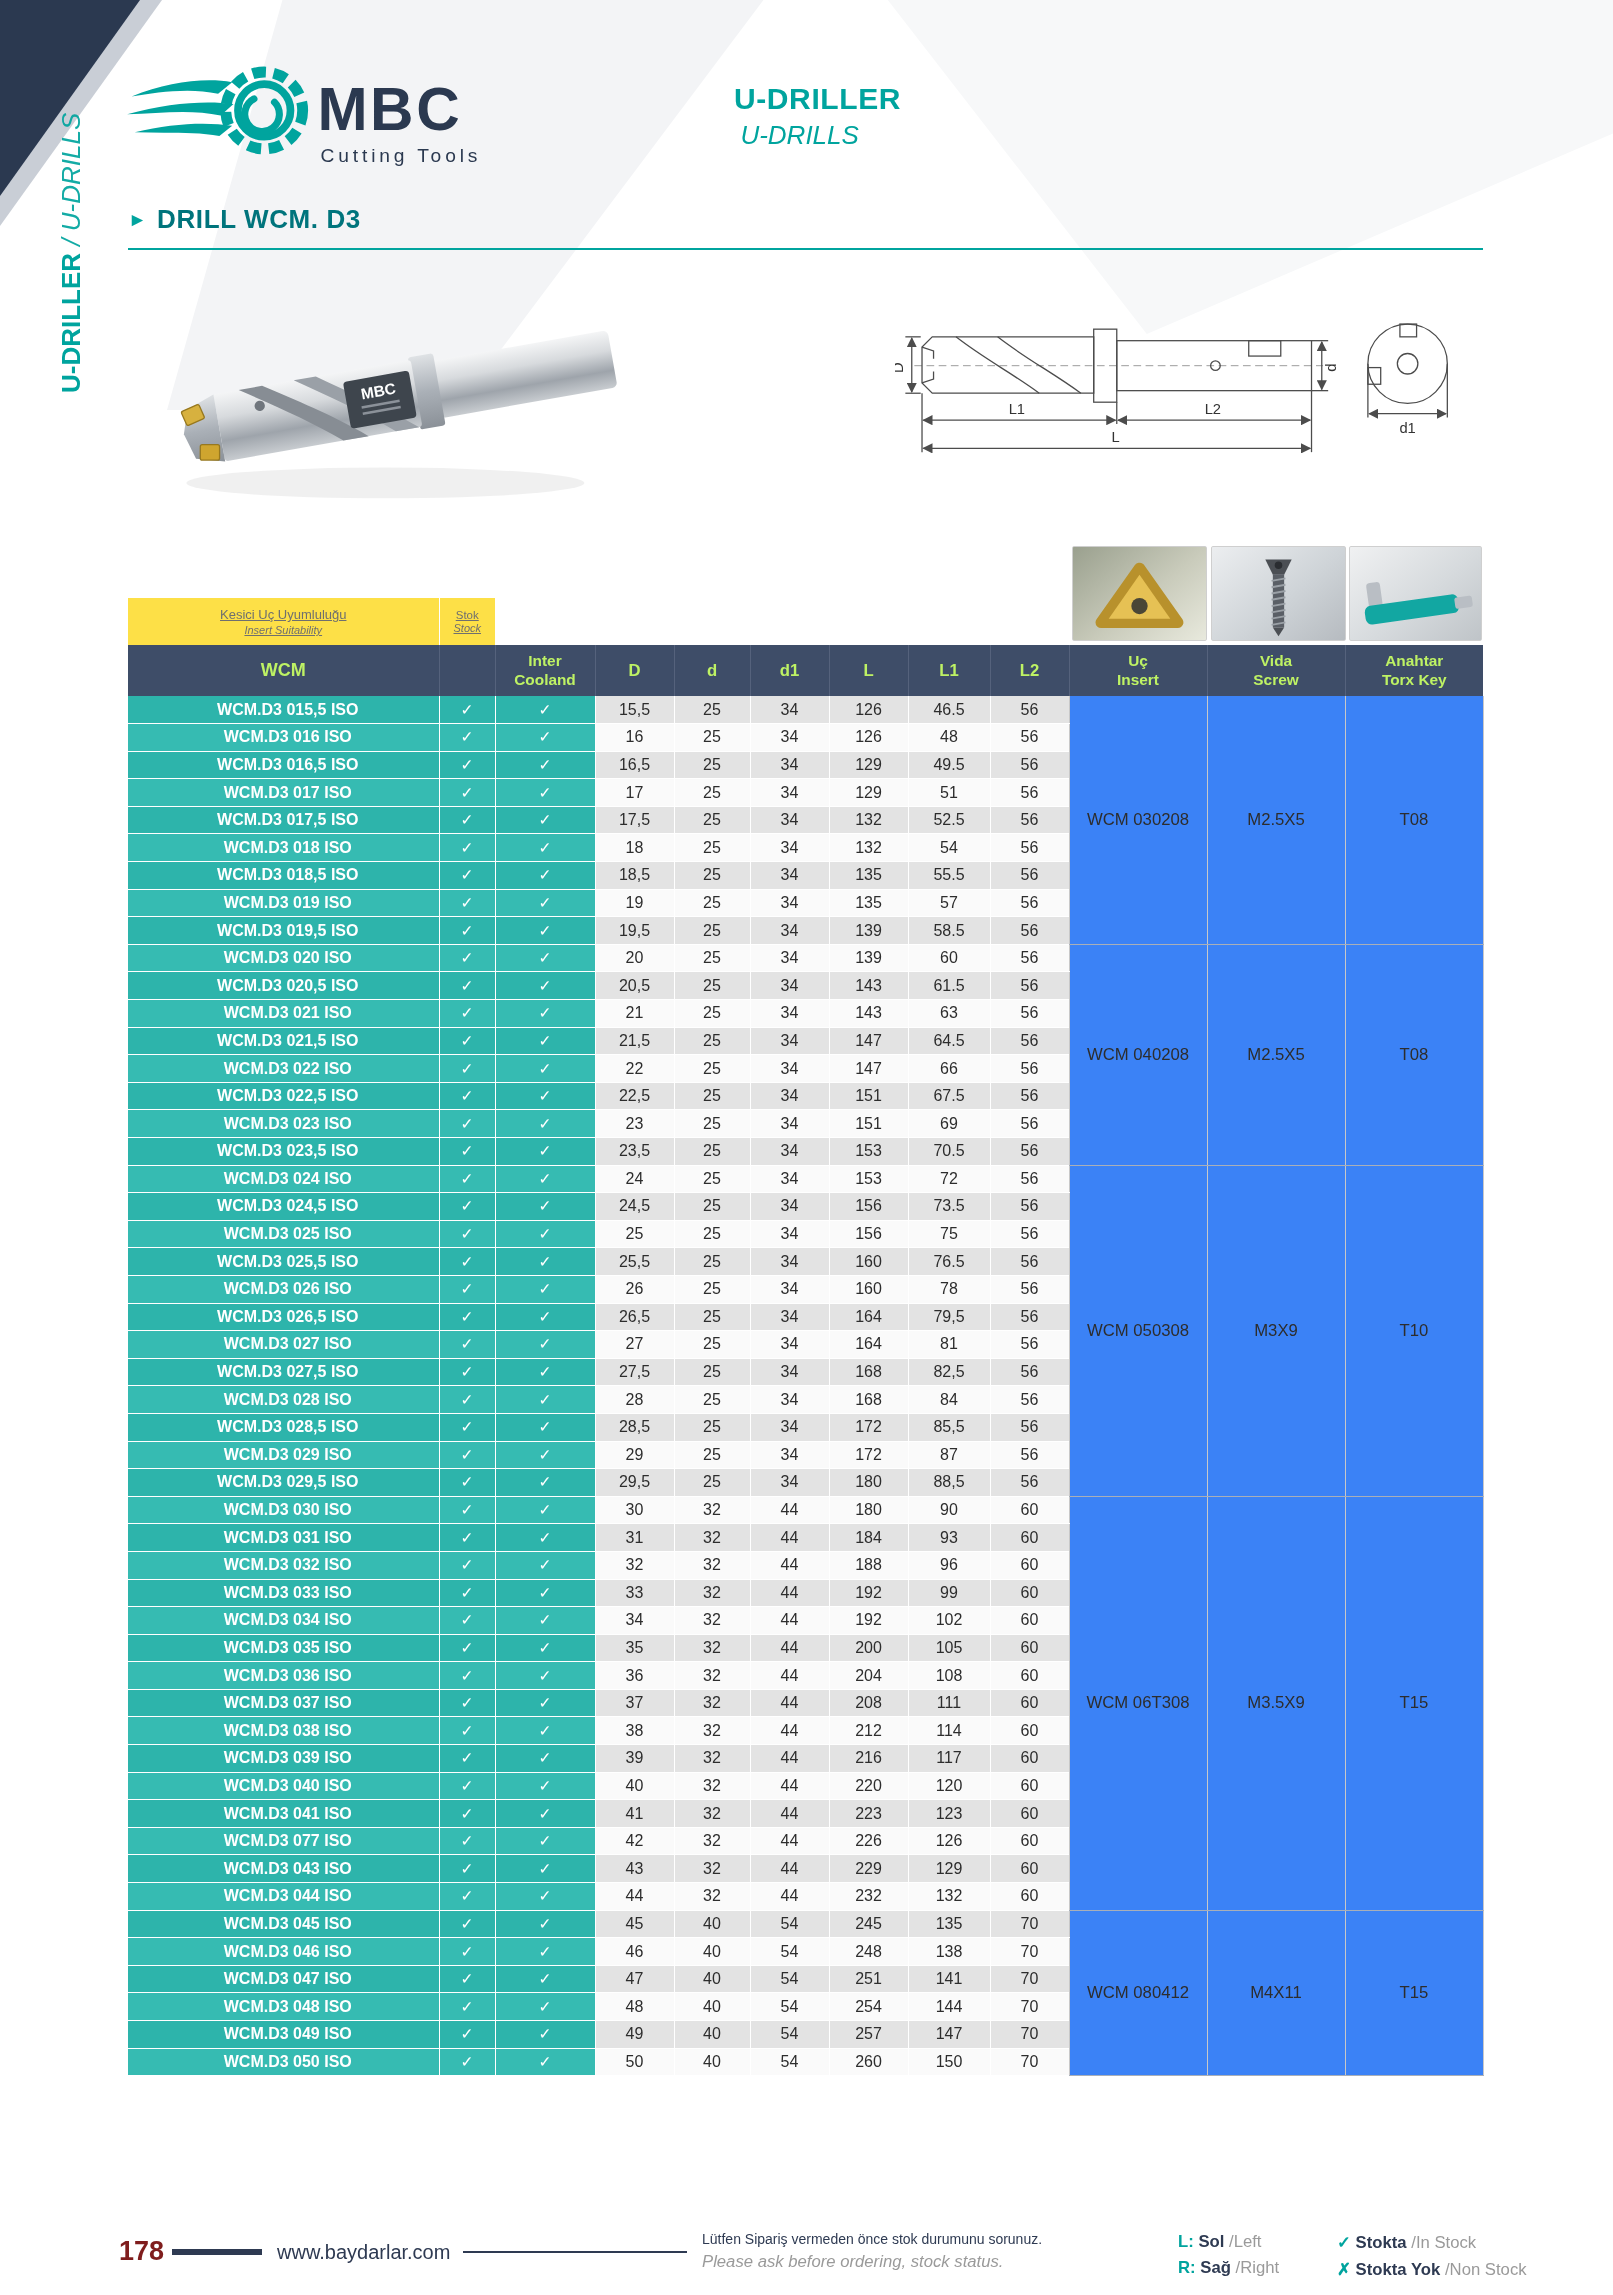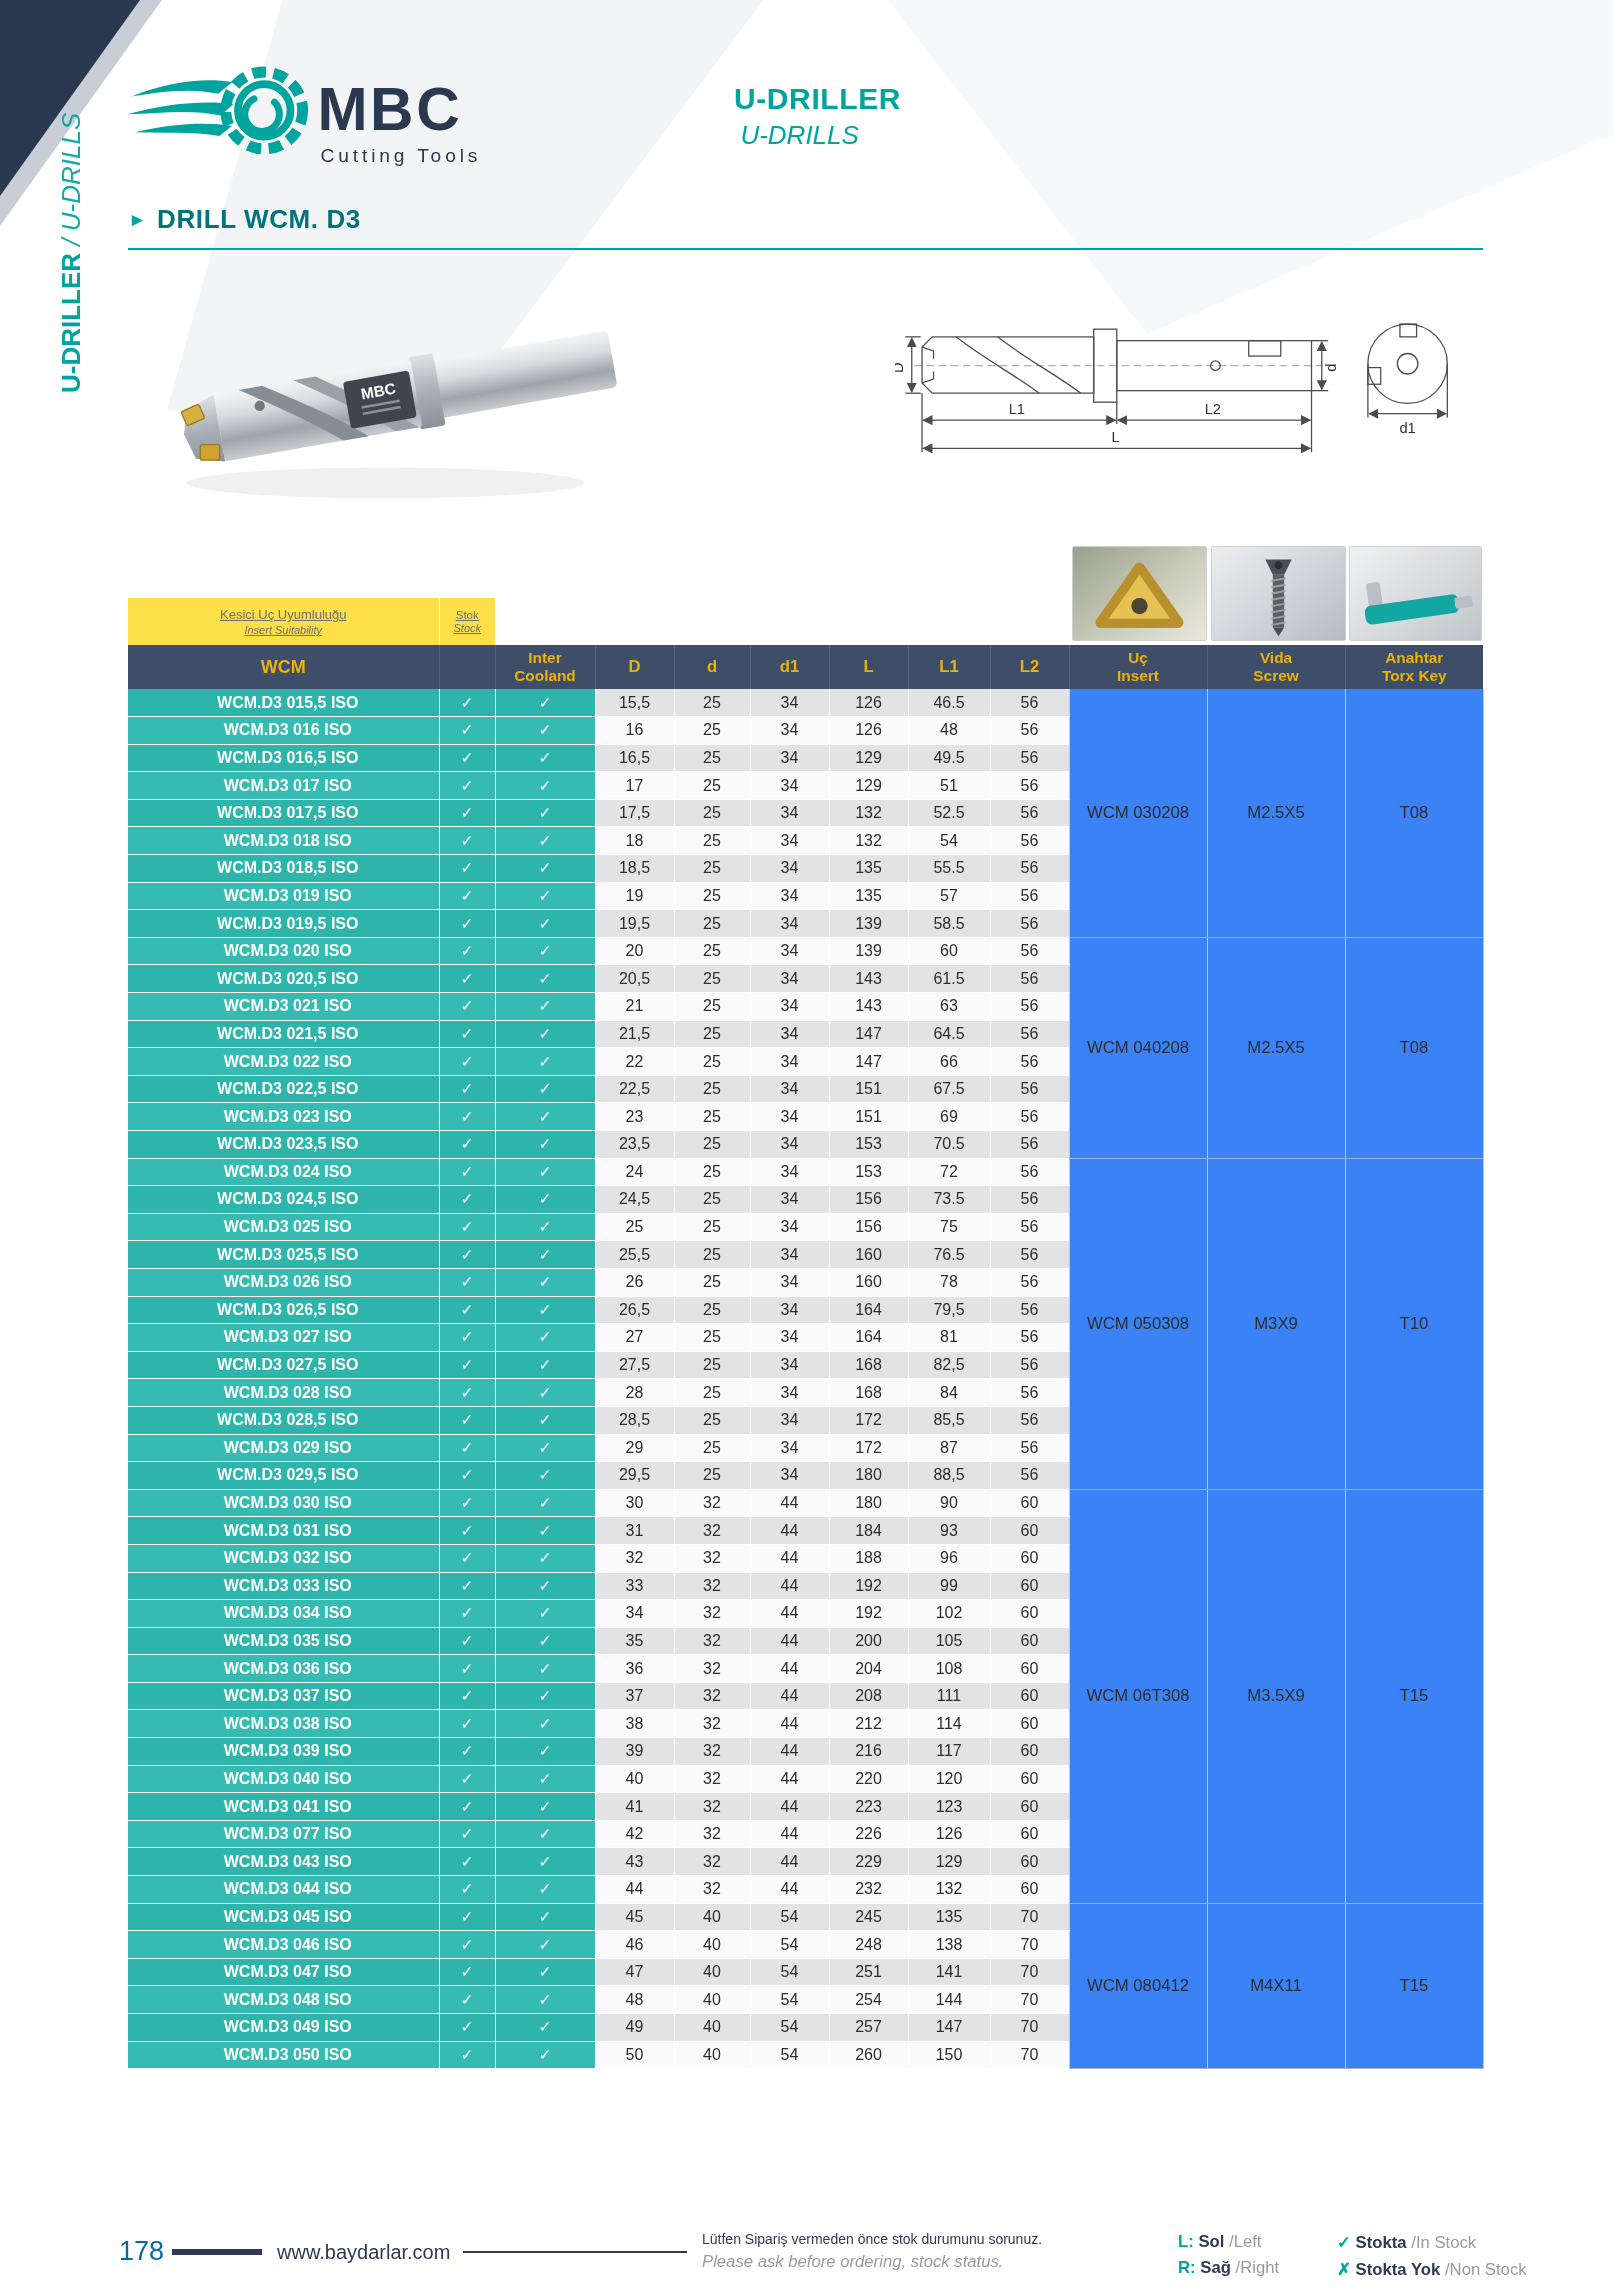--- a/index.html
+++ b/index.html
@@ -65,42 +65,42 @@
 
   .pre-row th { height:47px; background:transparent; border:none; font-weight:normal;
                 vertical-align:middle; text-align:center; }
   th.pre-box { background:#fde047; color:#6f6f6f;text-decoration:underline; }
   th.pre-box .pre-l1 { font-size:13px; }
   th.pre-box .pre-l2 { font-size:11px; font-style:italic; margin-top:1.9px; }
   th.pre-stok { border-left:1.3px solid #fff; }
   th.pre-stok .pre-l1 { font-size:11.5px; }
   th.pre-empty { background:transparent; }
 
-  .head-row th { background:#3E4D68; color:#eab308; height:44px; font-weight:bold;
+  .head-row th { background:#3E4D68; color:#bef264; height:51px; font-weight:bold;
                  border-left:0.6px solid #55627c; vertical-align:middle; text-align:center;
                  font-size:16.7px; }
   .head-row th:first-child { border-left:none; font-size:18px; }
   .head-row th div { line-height:1.18; font-size:15.4px; }
 
   tbody td { height:27.6px; vertical-align:middle; }
   td.name { background:#2DB4AB; color:#fff; font-weight:bold; font-size:16px;
             text-align:center; padding-left:9px; border-bottom:1.3px solid #fff; }
   td.chk  { background:#2DB4AB; color:#fff; text-align:center; font-size:15.4px;
             border-bottom:1.3px solid #fff; border-left:1.3px solid #fff; }
   tbody tr:nth-child(even) td.name, tbody tr:nth-child(even) td.chk { background:#36BBB2; }
   td.num  { text-align:center; font-size:16px; color:#2d2d2d;
             border-left:1.3px solid #fff; border-bottom:0.6px solid #fff; }
   tbody tr:nth-child(odd)  td.num { background:#E3E3E3; }
   tbody tr:nth-child(even) td.num { background:#FAFAFA; }
   td.grp  { background:#3b82f6; text-align:center; font-size:16.7px; color:#2d2d2d;
             border-left:0.6px solid #c8c8c8; border-right:0.6px solid #c8c8c8;
             border-bottom:1.3px solid #a9afb8; vertical-align:middle; }
 
   
-  .page-num   { left:119px; top:2236px; font-size:27px; font-weight:normal; color:#0369a1; z-index:4; }
+  .page-num   { left:119px; top:2236px; font-size:27px; font-weight:bold; color:#7f1d1d; z-index:4; }
   .thick-dash { left:172px; top:2249px; width:90px; height:5.8px; background:#2e3a52; z-index:4; }
   .website    { left:277px; top:2241px; font-size:20px; color:#2e3a52; z-index:4; }
   .thin-dash  { left:463px; top:2251px; width:224px; height:1.9px; background:#2e3a52; z-index:4; }
   .notice     { left:702px; top:2231px; z-index:4; }
   .notice-tr  { font-size:14px; font-weight:normal; color:#2e3a52; }
   .notice-en  { font-size:16.7px; font-style:italic; color:#9a9a9a; margin-top:5.1px; }
   .legend     { z-index:4; font-size:16.7px; }
   .legend-lr    { left:1138px; top:2232px; }
   .legend-stock { left:1297px; top:2232px; }
   .leg-row { margin-bottom:6.4px; white-space:nowrap;margin-left:40px; }

